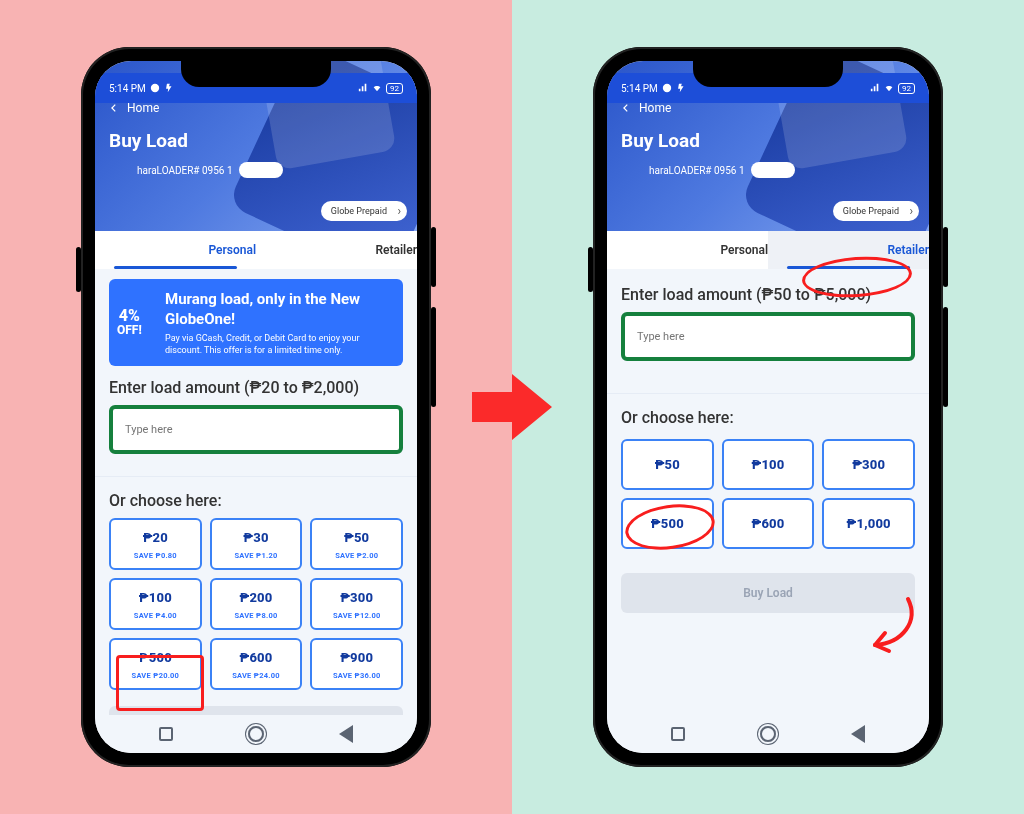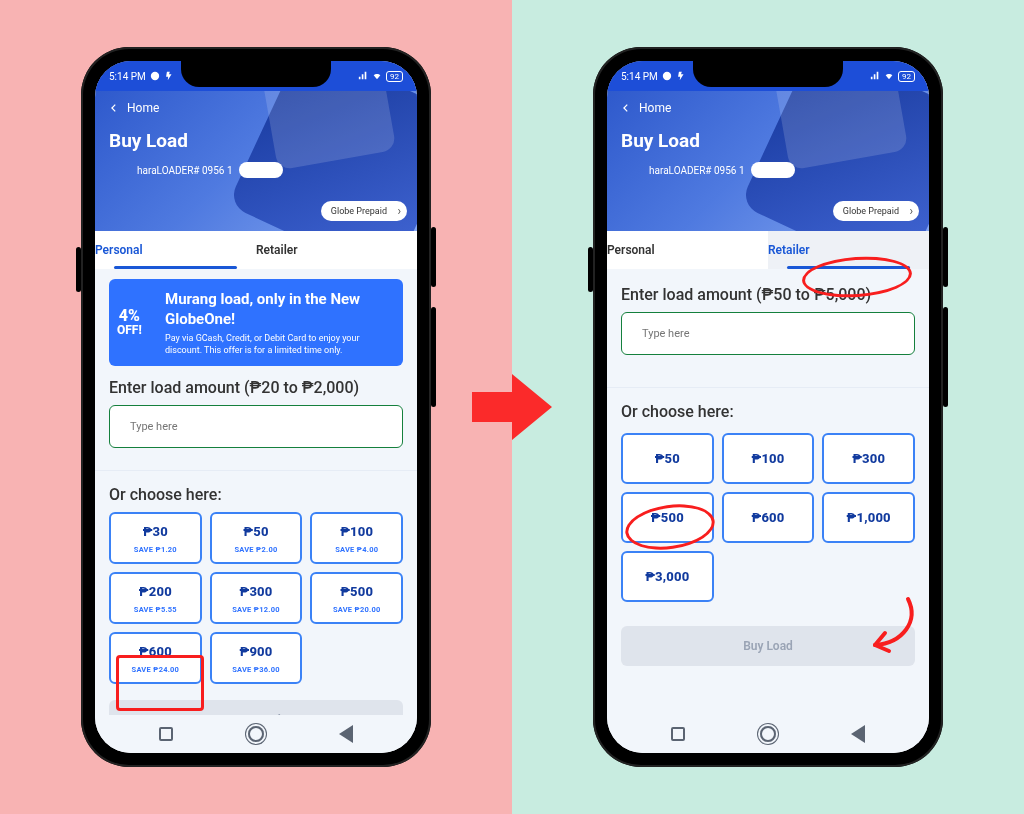--- a/index.html
+++ b/index.html
@@ -12,49 +12,49 @@
   
   .phone { position: relative; width: 350px; height: 720px; background: #000; border-radius: 48px; padding: 14px; box-shadow: inset 0 0 0 2px #222; }
   .phone::before, .phone::after { content:""; position:absolute; background:#000; border-radius:4px; }
   .phone::before { 
     right:-5px; top:180px; width:5px; height:60px; }
   .phone::after { right:-5px; top:260px; width:5px; height:100px; }
   .phone .btn-left { position:absolute; left:-5px; top:200px; width:5px; height:45px; background:#000; border-radius:4px; }
   .screen { position: relative; width: 100%; height: 100%; background: #f2f6fb; border-radius: 36px; overflow: hidden; }
   .notch { position:absolute; top:0; left:50%; transform:translateX(-50%); width:150px; height:26px; background:#000; border-radius:0 0 18px 18px; z-index:50; }
 
-  .statusbar { position:absolute; top:0; left:0; right:0; height:30px; background:#1d4ed8; color:#fff; font-size:10px; display:flex; align-items:center; justify-content:space-between; padding:0 14px 0 14px; z-index:40; }
+  .statusbar { position:absolute; top:12px; left:0; right:0; height:30px; background:#1d4ed8; color:#fff; font-size:10px; display:flex; align-items:center; justify-content:space-between; padding:0 14px 0 14px; z-index:40; }
   .statusbar .sb-left { display:flex; align-items:center; gap:4px; }
   .statusbar .sb-right { display:flex; align-items:center; gap:4px; }
   .sb-ico { width:10px; height:10px; display:inline-block; }
 
   .header { position:relative; height:170px; background: linear-gradient(135deg,#2a55c9 0%, #4f7ae0 50%, #86a7f0 100%); color:#fff; padding-top:34px; overflow:hidden; }
   .header .deco1 { position:absolute; right:-20px; top:10px; width:180px; height:180px; background:linear-gradient(135deg,#0f2f91,#3b60d4); transform:rotate(25deg); border-radius:20px; opacity:.9; }
   .header .deco2 { position:absolute; right:30px; top:-20px; width:120px; height:120px; background:rgba(255,255,255,.15); border-radius:14px; transform:rotate(-10deg); }
   .header .crumb { position:relative; display:flex; align-items:center; gap:8px; font-size:12px; padding:6px 14px; }
   .header h2 { position:relative; font-size:19px; font-weight:700; padding:8px 14px 10px; }
   .header .acct { position:relative; display:flex; align-items:center; gap:6px; font-size:10px; padding:0 14px;margin-left:28px; }
   .header .acct .mask { width:44px; height:16px; background:#fff; border-radius:10px; }
   .header .pill { position:absolute; right:10px; bottom:10px; background:#fff; color:#333; font-size:9px; padding:5px 20px 5px 10px; border-radius:12px; }
   .header .pill::after { content:"›"; position:absolute; right:6px; top:3px; font-size:12px; color:#555; }
 
   .tabs { display:flex; background:#fff; }
-  .tab { flex:1; text-align:left; font-size:12px; font-weight:600; padding:12px 0; color:#333; position:relative; }
+  .tab { flex:1; text-align:right; font-size:12px; font-weight:600; padding:12px 0; color:#333; position:relative; }
   .tab.active { color:#1957d6; }
   .tab.active::after { content:""; position:absolute; left:12%; right:12%; bottom:0; height:3px; background:#1957d6; border-radius:2px; }
 
   .content { padding:10px 14px 14px; font-size:11px; color:#333; }
   .promo { background:#2f72ff; color:#fff; border-radius:6px; padding:10px 10px 10px 56px; position:relative; margin-bottom:12px; font-size:9px; line-height:1.35; }
   .promo .badge { position:absolute; left:8px; top:50%; transform:translateY(-50%); text-align:center; font-weight:800; line-height:1; }
   .promo .badge .pct { font-size:16px; display:block; }
   .promo .badge .off { font-size:12px; display:block; }
   .promo .title { font-weight:700; font-size:15px; display:block; margin-bottom:2px; }
 
   .label { font-size:16px; font-weight:500; margin-bottom:8px; }
-  .amount-input { width:100%; border:1px solid #15803d; background:#fff; border-radius:6px; padding:14px 20px; font-size:11px; color:#9aa4b5; margin-bottom:18px; }
+  .amount-input { width:100%; border:4px solid #15803d; background:#fff; border-radius:6px; padding:14px 12px; font-size:11px; color:#9aa4b5; margin-bottom:18px; }
 
   .hr { height:1px; background:#e6ecf5; margin:4px -14px 14px; }
 
   .grid { display:grid; grid-template-columns:repeat(3,1fr); gap:8px; }
   .denom { background:#fff; border:2px solid #3b82f6; border-radius:6px; text-align:center; padding:10px 2px 8px; }
   .denom .amt { color:#113a9e; font-weight:800; font-size:13px; letter-spacing:.2px; }
   .denom .save { display:block; color:#2f72ff; font-size:7.5px; font-weight:700; margin-top:6px; letter-spacing:.2px; }
   .denom.nosave { padding:16px 2px; }
   .denom.nosave .amt { font-size:13px; }
 
@@ -137,24 +137,25 @@
             <span>Pay via GCash, Credit, or Debit Card to enjoy your discount. This offer is for a limited time only.</span>
           </div>
 
           <div class="label">Enter load amount (₱20 to ₱2,000)</div>
           <input class="amount-input" placeholder="Type here" style="">
 
           <div class="hr"></div>
           <div class="label">Or choose here:</div>
 
           <div class="grid" id="grid-left">
+              <div class="denom"><span class="amt">₱20</span><span class="save">SAVE ₱0.80</span></div>
               <div class="denom"><span class="amt">₱30</span><span class="save">SAVE ₱1.20</span></div>
               <div class="denom"><span class="amt">₱50</span><span class="save">SAVE ₱2.00</span></div>
               <div class="denom"><span class="amt">₱100</span><span class="save">SAVE ₱4.00</span></div>
-              <div class="denom"><span class="amt">₱200</span><span class="save">SAVE ₱5.55</span></div>
+              <div class="denom"><span class="amt">₱200</span><span class="save">SAVE ₱8.00</span></div>
               <div class="denom"><span class="amt">₱300</span><span class="save">SAVE ₱12.00</span></div>
               <div class="denom"><span class="amt">₱500</span><span class="save">SAVE ₱20.00</span></div>
               <div class="denom"><span class="amt">₱600</span><span class="save">SAVE ₱24.00</span></div>
               <div class="denom"><span class="amt">₱900</span><span class="save">SAVE ₱36.00</span></div>
             </div>
 
           <button class="buybtn">Buy Load</button>
         </div>
 
         <div class="navbar">
@@ -228,21 +229,20 @@
           <div class="hr" style="margin-top:14px"></div>
           <div class="label" style="margin-top:10px;margin-bottom:12px">Or choose here:</div>
 
           <div class="grid" id="grid-right">
               <div class="denom nosave"><span class="amt">₱50</span></div>
               <div class="denom nosave"><span class="amt">₱100</span></div>
               <div class="denom nosave"><span class="amt">₱300</span></div>
               <div class="denom nosave"><span class="amt">₱500</span></div>
               <div class="denom nosave"><span class="amt">₱600</span></div>
               <div class="denom nosave"><span class="amt">₱1,000</span></div>
-              <div class="denom nosave"><span class="amt">₱3,000</span></div>
             </div>
 
           <button class="buybtn" style="margin-top:24px">Buy Load</button>
         </div>
 
         <div class="navbar">
           <span class="nav-sq"></span>
           <span class="nav-ci"></span>
           <span class="nav-tr"></span>
         </div>

